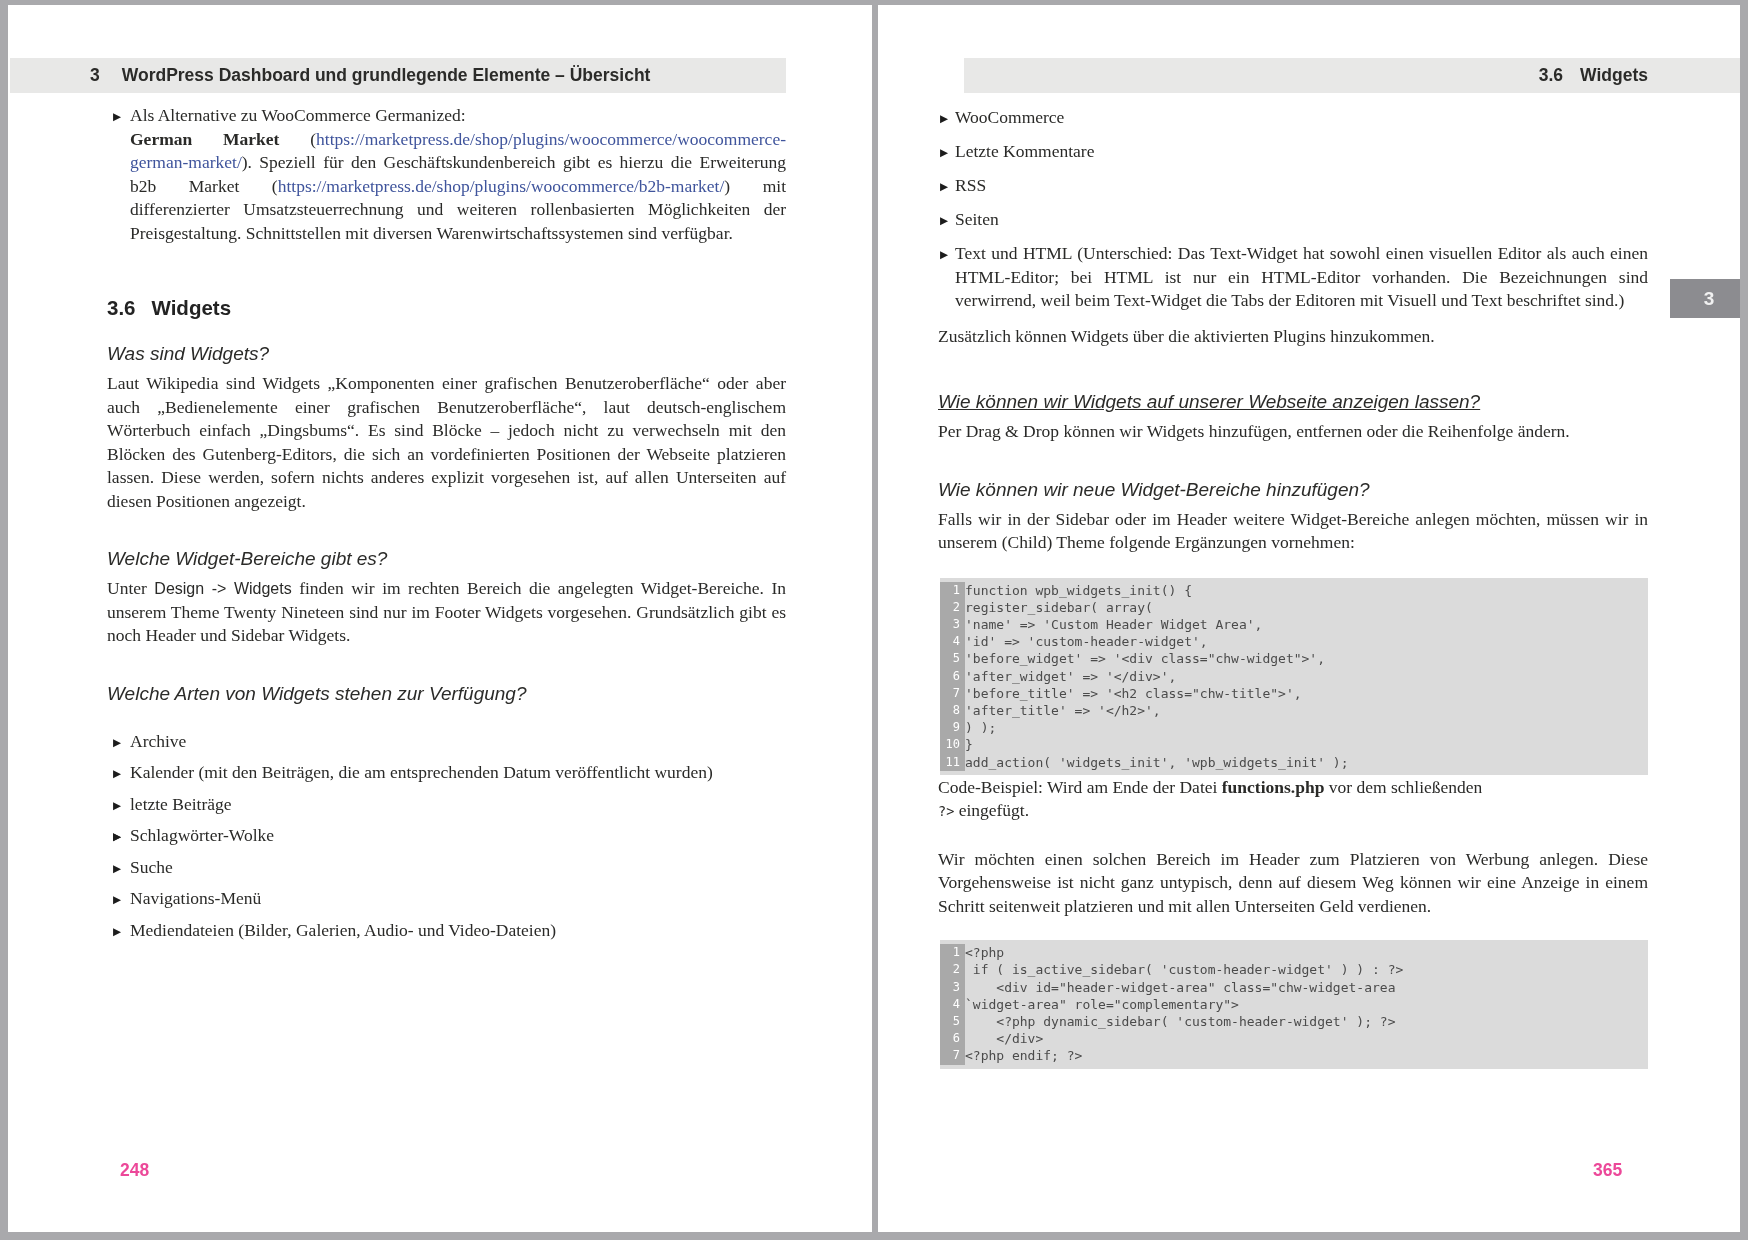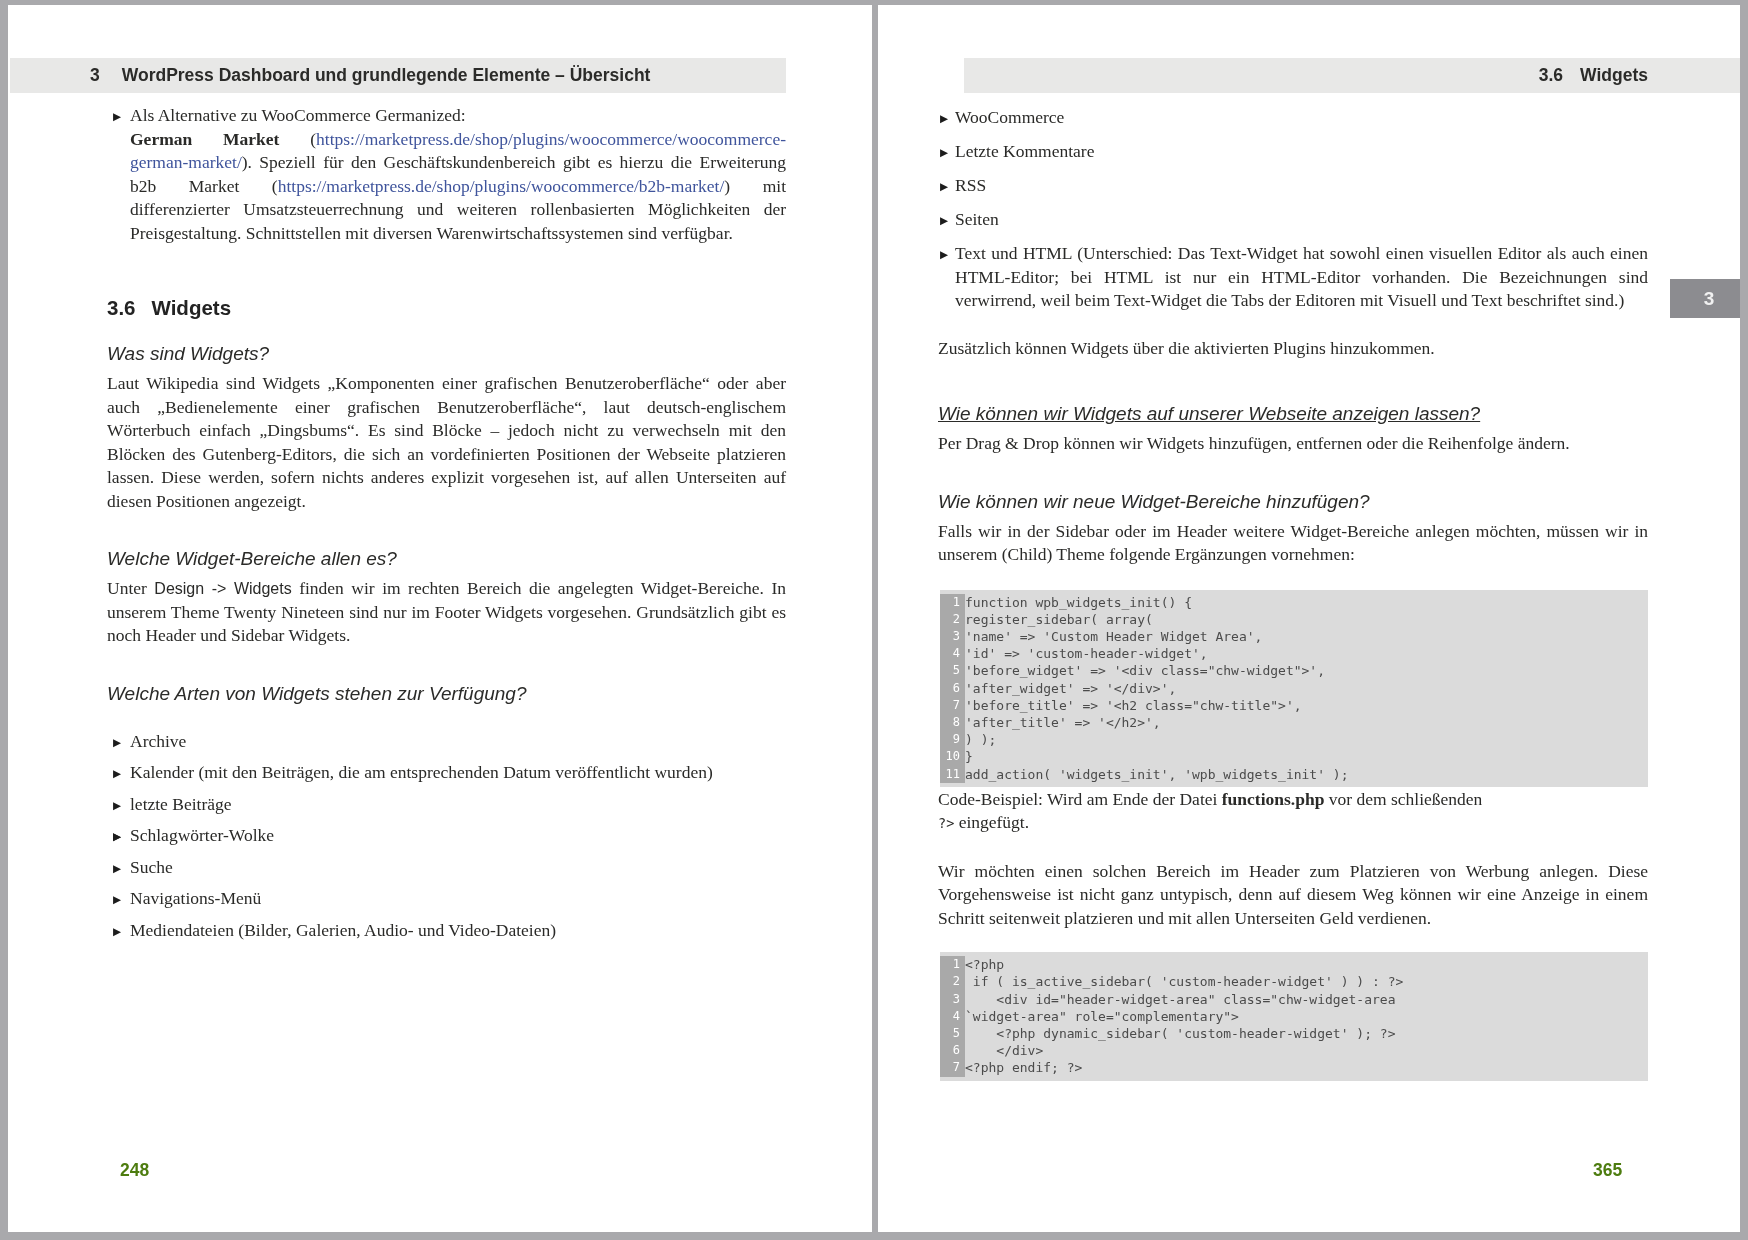--- a/index.html
+++ b/index.html
@@ -65,21 +65,21 @@
     font-style:italic; font-size:19px; color:#2b2b29; line-height:24px;
   }
   .subhead.first { margin-top:22px; }
 
   .run-b { font-weight:bold; }
   .run-link { color:#3f549c; cursor:pointer; }
   .run-sans { font-family:"Liberation Sans","DejaVu Sans",sans-serif; font-size:16px; }
   .run-mono { font-family:"DejaVu Sans Mono","Liberation Mono",monospace; font-size:13.5px; }
 
   .list-top { margin-top:24px; }
-  .mt6  { margin-top:24px; }
+  .mt6  { margin-top:12px; }
   .mt33 { margin-top:42px;text-decoration:underline; }
   .mt24 { margin-top:24px; }
 
   .code-block {
     margin-left:2px; margin-top:23px; width:708px; background:#dbdbdb;
     padding:4px 0 4px 0;
     font-family:"DejaVu Sans Mono","Liberation Mono",monospace;
     font-size:13px; line-height:17.2px; color:#4b4b4b;
   }
   .code-block.cb2 { margin-top:22px; }
@@ -88,21 +88,21 @@
     flex:0 0 25px; width:25px; text-align:right; padding-right:5px;
     background:#a9a9a9; color:#ffffff; font-size:12px;
   }
   .code-text { padding-left:0; }
 
   .code-caption { margin-top:1px; }
 
   .pgnum {
     position:absolute; top:1155px;
     font-family:"Liberation Sans","DejaVu Sans",sans-serif;
-    font-weight:bold; font-size:17.5px; color:#4d7c0f;
+    font-weight:bold; font-size:17.5px; color:#ec4899;
   }
   .pg-left  { left:112px; }
   .pg-right { left:715px; }
 
   .chapter-tab {
     position:absolute; left:1670px; top:279px; width:78px; height:39px;
     background:#8c8c90; color:#f1f1f1;
     font-family:"Liberation Sans","DejaVu Sans",sans-serif;
     font-weight:bold; font-size:19px;
     display:flex; align-items:center; justify-content:center;
@@ -127,21 +127,21 @@
       </div>
 
       <h2 class="h2">
         <span class="h2-num">3.6</span>
         <span class="h2-title">Widgets</span>
       </h2>
 
       <div class="subhead first">Was sind Widgets?</div>
       <p class="body-text">Laut Wikipedia sind Widgets „Komponenten einer grafischen Benutzeroberfläche“ oder aber auch „Bedienelemente einer grafischen Benutzeroberfläche“, laut deutsch-englischem Wörterbuch einfach „Dingsbums“. Es sind Blöcke – jedoch nicht zu verwechseln mit den Blöcken des Gutenberg-Editors, die sich an vordefinierten Positionen der Webseite platzieren lassen. Diese werden, sofern nichts anderes explizit vorgesehen ist, auf allen Unterseiten auf diesen Positionen angezeigt.</p>
 
-      <div class="subhead">Welche Widget-Bereiche allen es?</div>
+      <div class="subhead">Welche Widget-Bereiche gibt es?</div>
       <p class="body-text"><span>Unter </span><span class="run-sans">Design -&gt; Widgets</span><span> finden wir im rechten Bereich die angelegten Widget-Bereiche. In unserem Theme Twenty Nineteen sind nur im Footer Widgets vorgesehen. Grundsätzlich gibt es noch Header und Sidebar Widgets.</span></p>
 
       <div class="subhead">Welche Arten von Widgets stehen zur Verfügung?</div>
 
       <div class="w-list list-left list-top">
 
           <div class="bullet body-text">
             <span class="marker">▶</span>
             <span class="bullet-body">Archive</span>
           </div>

